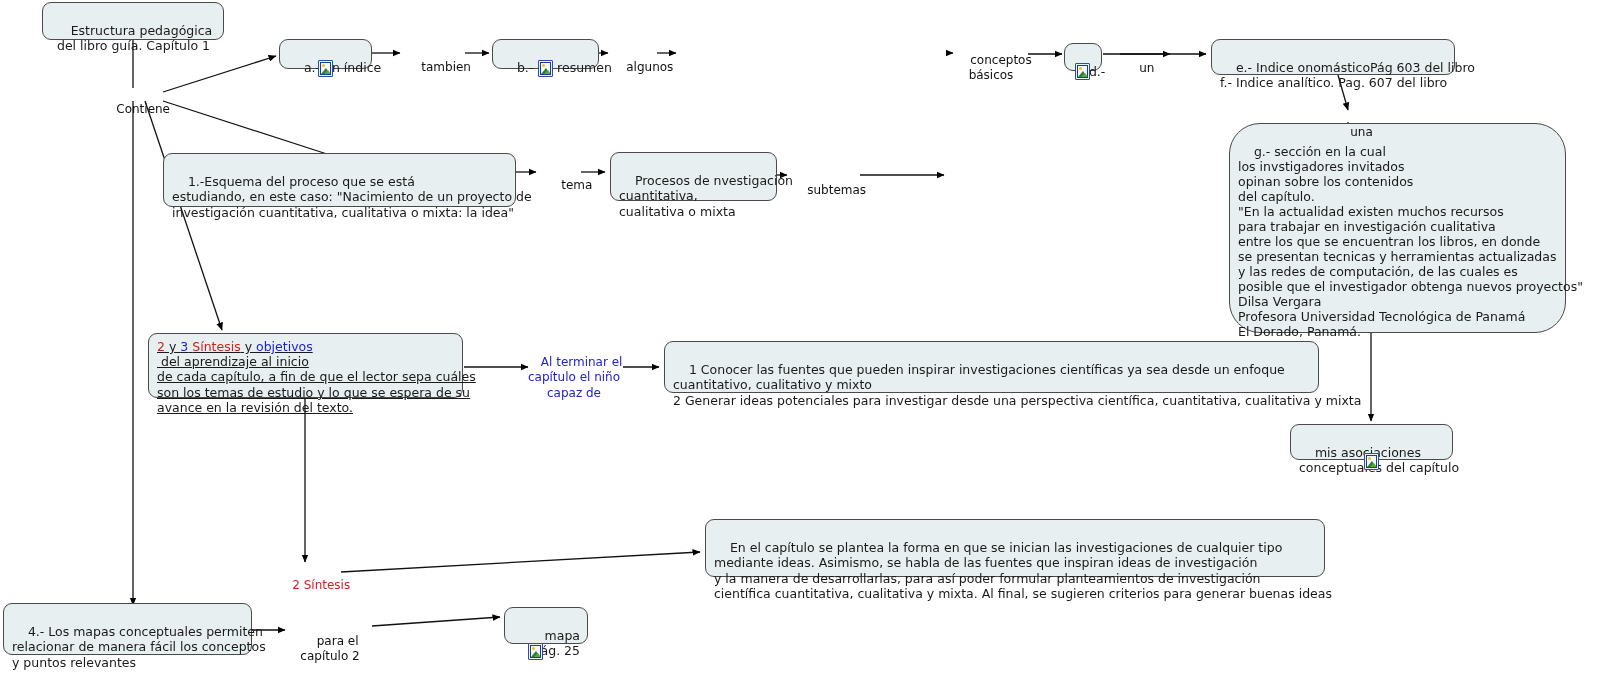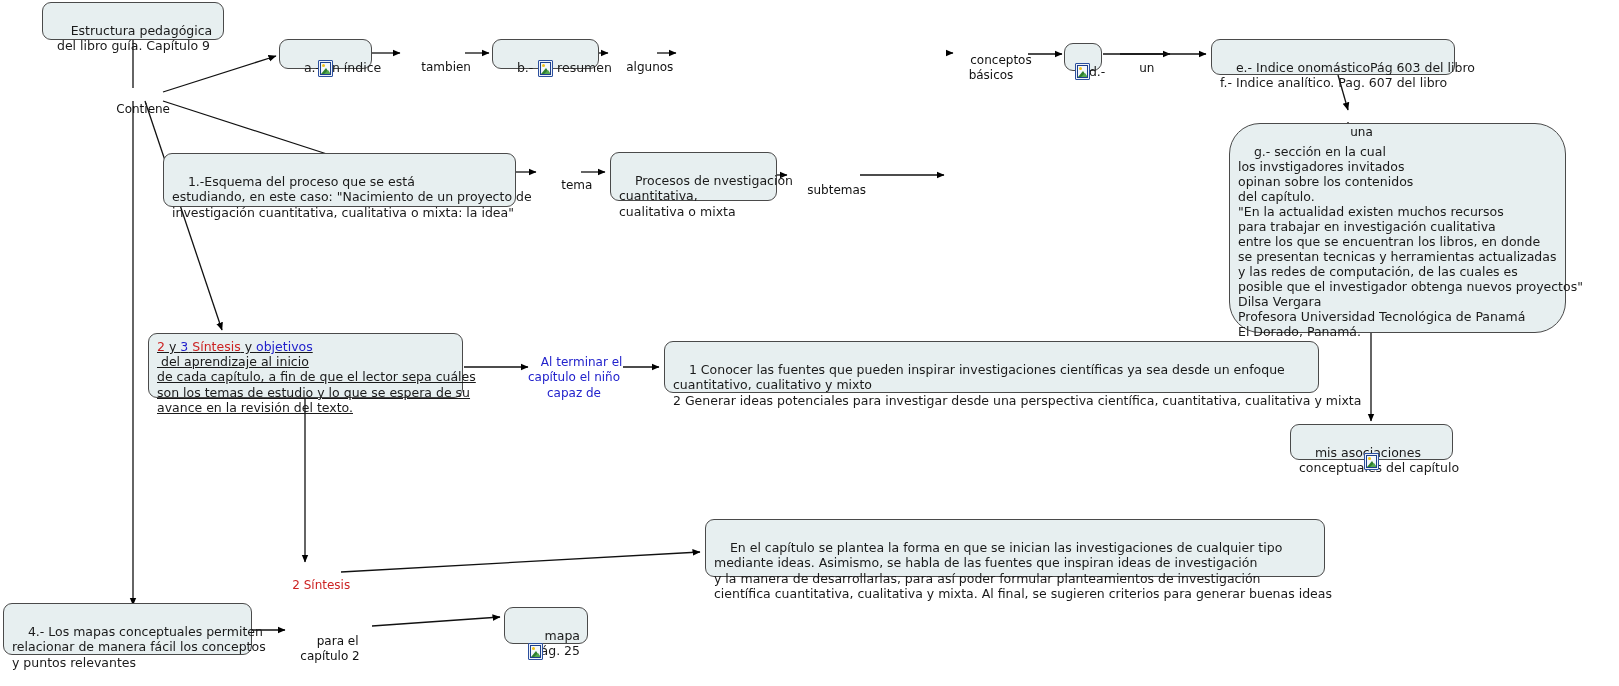--- a/index.html
+++ b/index.html
@@ -168,21 +168,21 @@
       <path d="M341,572 L700,552" marker-end="url(#arrow)"></path>
 
       <path d="M252,630 L285,630" marker-end="url(#arrow)"></path>
 
       <path d="M372,626 L500,617" marker-end="url(#arrow)"></path>
     </g>
   </svg>
 
   <div class="node centered" style="left:42px; top:2px; width:182px; height:38px;">
     <span>Estructura pedagógica
-del libro guía. Capítulo 9</span>
+del libro guía. Capítulo 1</span>
   </div>
 
   <div class="node centered" style="left:279px; top:39px; width:93px; height:30px;">
     <span>a.- un índice</span>
   </div>
   <div class="res-icon" style="left:318px; top:60px;">
     <span class="frame"></span>
       <span class="pic">
         <span class="sky"></span>
         <span class="sun"></span>

